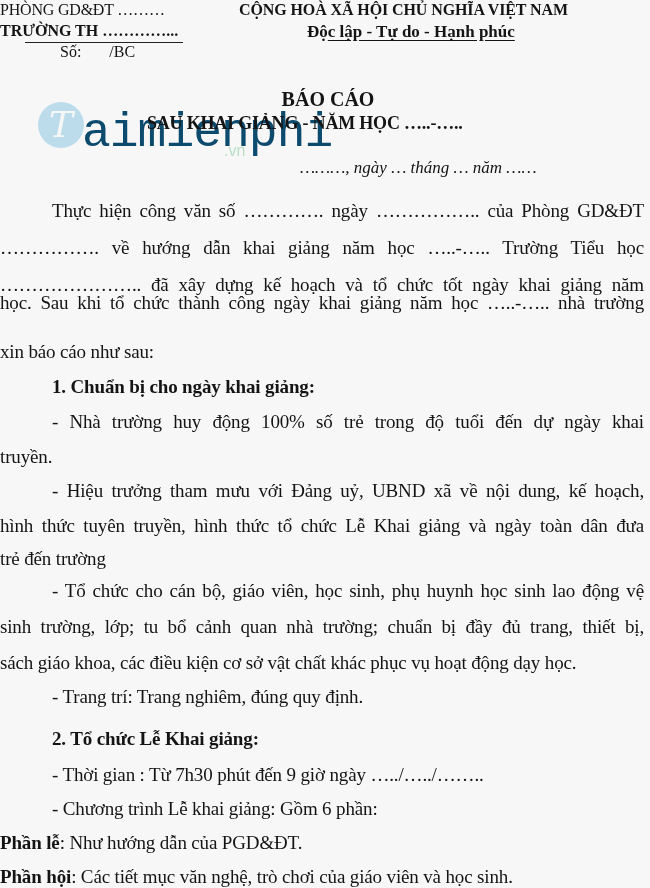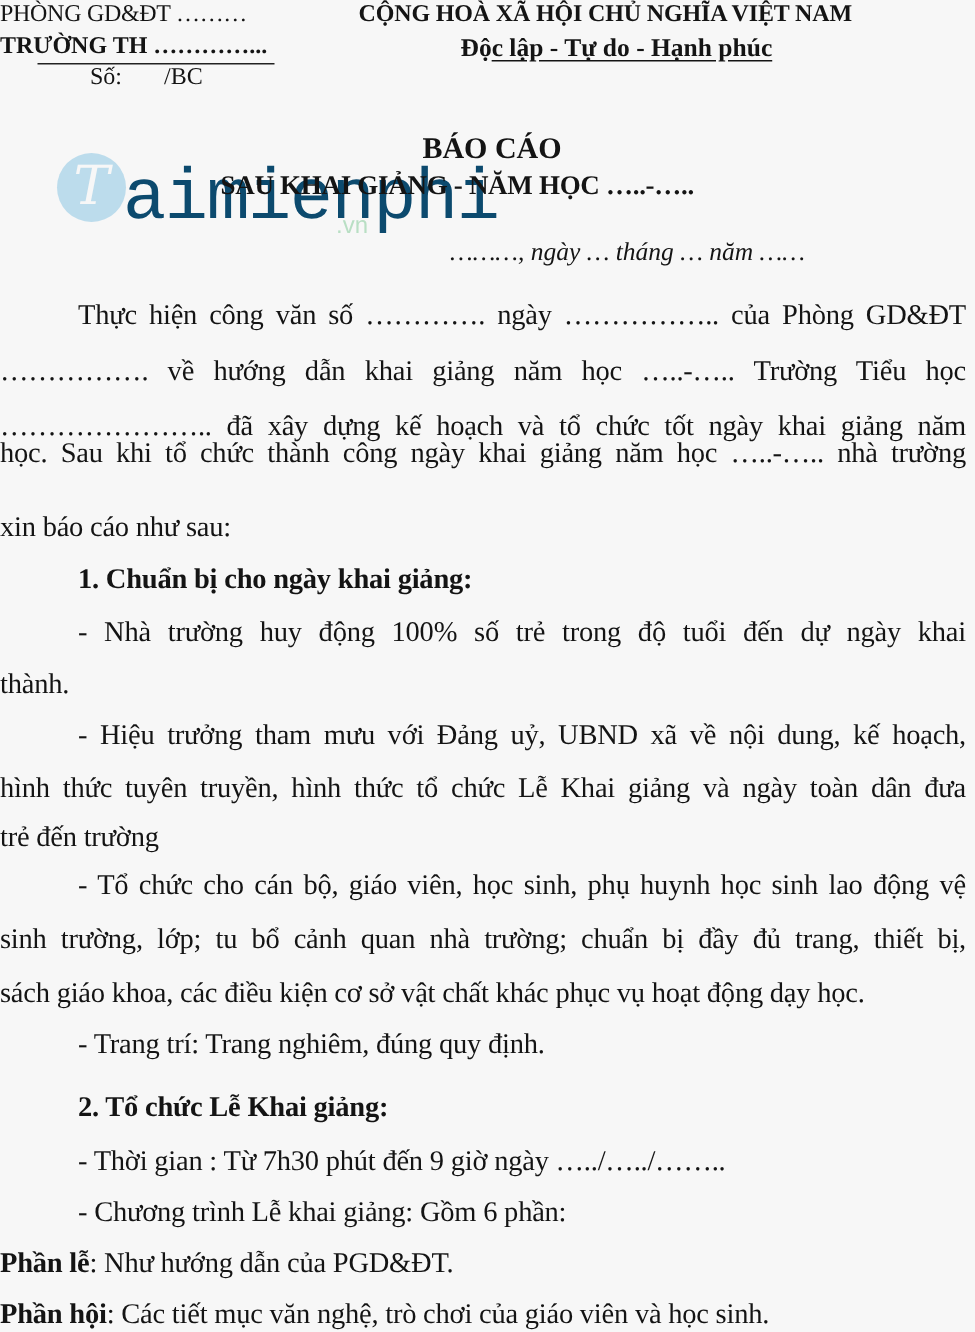--- a/index.html
+++ b/index.html
@@ -87,21 +87,21 @@
   <div class="abs date-line">………, ngày …  tháng …  năm ……</div>
 
   <div class="line justify ind" style="top:200px;">Thực hiện công văn số …………. ngày …………….. của Phòng GD&amp;ĐT</div>
   <div class="line justify" style="top:237px;">……………. về hướng dẫn khai giảng năm học …..-….. Trường Tiểu học</div>
   <div class="line justify" style="top:274px;">………………….. đã xây dựng kế hoạch và tổ chức tốt ngày khai giảng năm</div>
   <div class="line justify" style="top:292px;">học. Sau khi tổ chức thành công ngày khai giảng năm học …..-….. nhà trường</div>
   <div class="line" style="top:341px;">xin báo cáo như sau:</div>
 
   <div class="line ind bold" style="top:376px;">1. Chuẩn bị cho ngày khai giảng:</div>
   <div class="line justify ind" style="top:411px;">-  Nhà trường huy động 100% số trẻ trong độ tuổi đến dự ngày khai</div>
-  <div class="line" style="top:446px;">thành.</div>
+  <div class="line" style="top:446px;">truyền.</div>
   <div class="line justify ind" style="top:480px;">- Hiệu trưởng tham mưu với Đảng uỷ, UBND xã về nội dung, kế hoạch,</div>
   <div class="line justify" style="top:515px;">hình thức tuyên truyền, hình thức tổ chức Lễ Khai giảng và ngày toàn dân đưa</div>
   <div class="line" style="top:548px;">trẻ đến trường</div>
   <div class="line justify ind" style="top:580px;">- Tổ chức cho cán bộ, giáo viên, học sinh, phụ huynh học sinh lao động vệ</div>
   <div class="line" style="top:652px;">sách giáo khoa, các điều kiện cơ sở vật chất khác phục vụ hoạt động dạy học.</div>
   <div class="line justify" style="top:616px;">sinh trường, lớp; tu bổ cảnh quan nhà trường; chuẩn bị đầy đủ trang, thiết bị,</div>
   <div class="line ind" style="top:686px;">- Trang trí: Trang nghiêm, đúng quy định.</div>
 
   <div class="line ind bold" style="top:728px;">2. Tổ chức Lễ Khai giảng:</div>
   <div class="line ind" style="top:764px;">- Thời gian : Từ 7h30 phút đến 9 giờ ngày …../…../……..</div>

